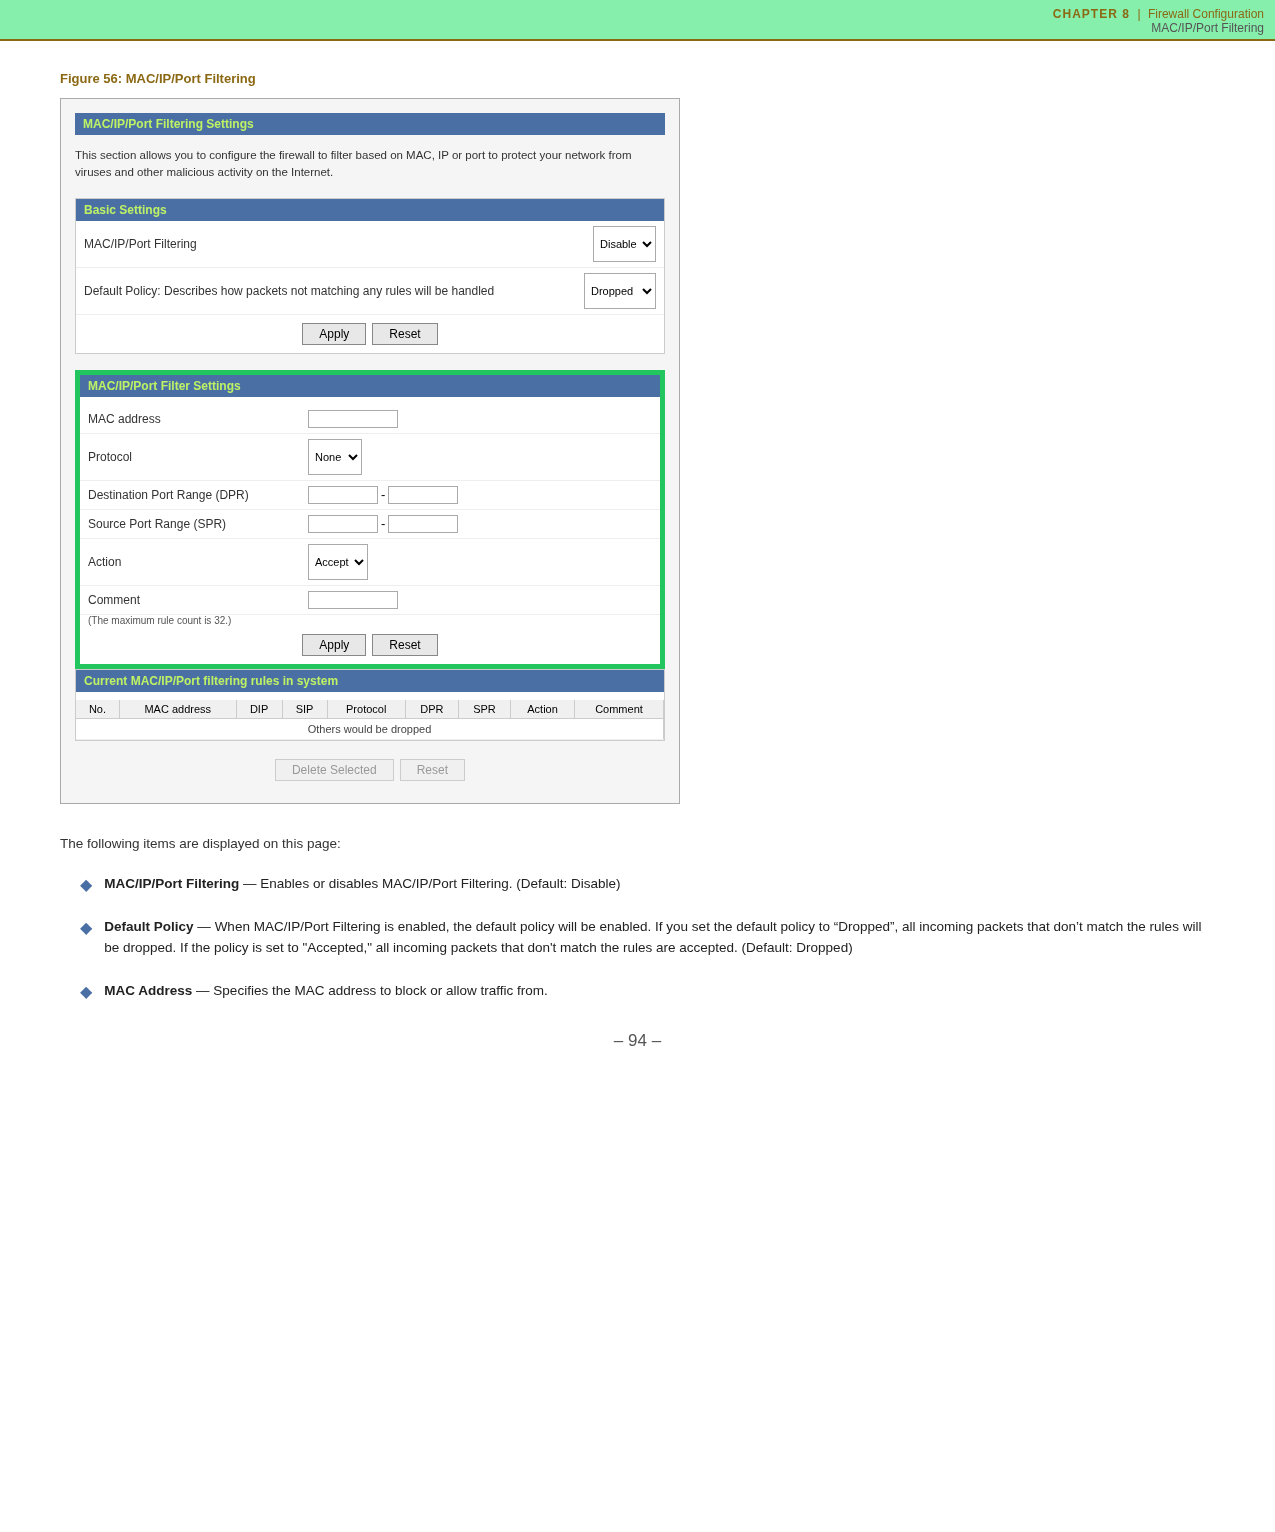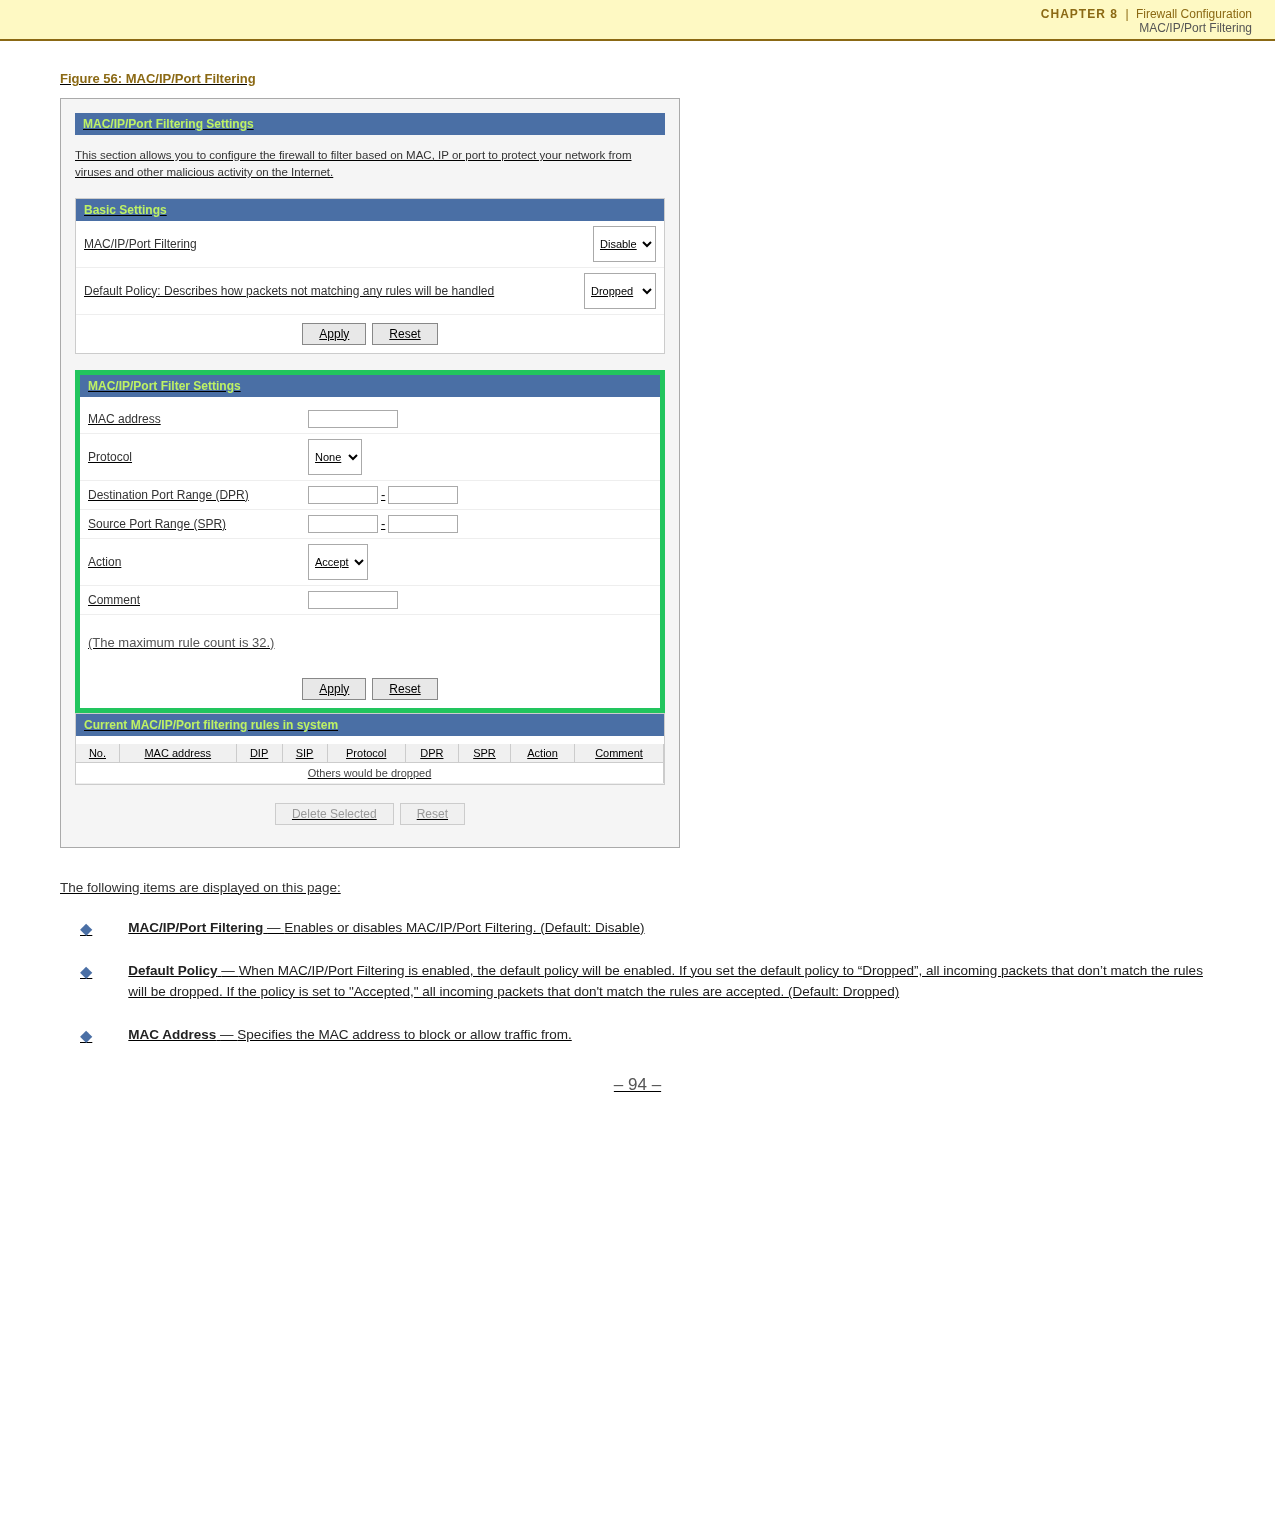--- a/index.html
+++ b/index.html
@@ -7,23 +7,23 @@
       font-family: Arial, sans-serif;
       font-size: 13px;
       background: #fff;
       color: #000;
       width: 1275px;
       min-height: 1532px;
     }
 
     
     .page-header {
-      background: #fef9c3;
+      background: #86efac;
       border-bottom: 2px solid #8B6914;
-      padding: 6px 23px 4px 20px;
+      padding: 6px 11px 4px 20px;
       display: flex;
       justify-content: flex-end;
       align-items: baseline;
     }
     .header-chapter {
       font-size: 12px;
       color: #8B6914;
       font-weight: bold;
       letter-spacing: 1px;
     }
@@ -37,21 +37,20 @@
       color: #555;
       text-align: right;
     }
     .header-right {
       text-align: right;
     }
 
     
     .page-content {
       padding: 30px 60px 40px 60px;
-      text-decoration: underline;
     }
 
     .figure-title {
       font-size: 13px;
       font-weight: bold;
       color: #8B6914;
       margin-bottom: 12px;
     }
 
     
@@ -213,23 +212,23 @@
     }
     .data-table tr.others-row td {
       text-align: center;
       color: #444;
       font-size: 11px;
       padding: 4px;
     }
 
     
     .note-text {
-      font-size: 13px;
+      font-size: 10px;
       color: #555;
-      padding: 20px 8px;
+      padding: 0 8px;
     }
 
     
     .body-text {
       font-size: 13.5px;
       color: #333;
       margin-bottom: 20px;
       line-height: 1.5;
     }
 
@@ -247,21 +246,20 @@
     .bullet-diamond {
       color: #4a6fa5;
       font-size: 16px;
       flex-shrink: 0;
       margin-top: 1px;
     }
     .bullet-content {
       font-size: 13.5px;
       line-height: 1.55;
       color: #222;
-      margin-left: 24px;
     }
     .bullet-term {
       font-weight: bold;
     }
 
     
     .page-number {
       text-align: center;
       font-size: 17px;
       color: #555;

